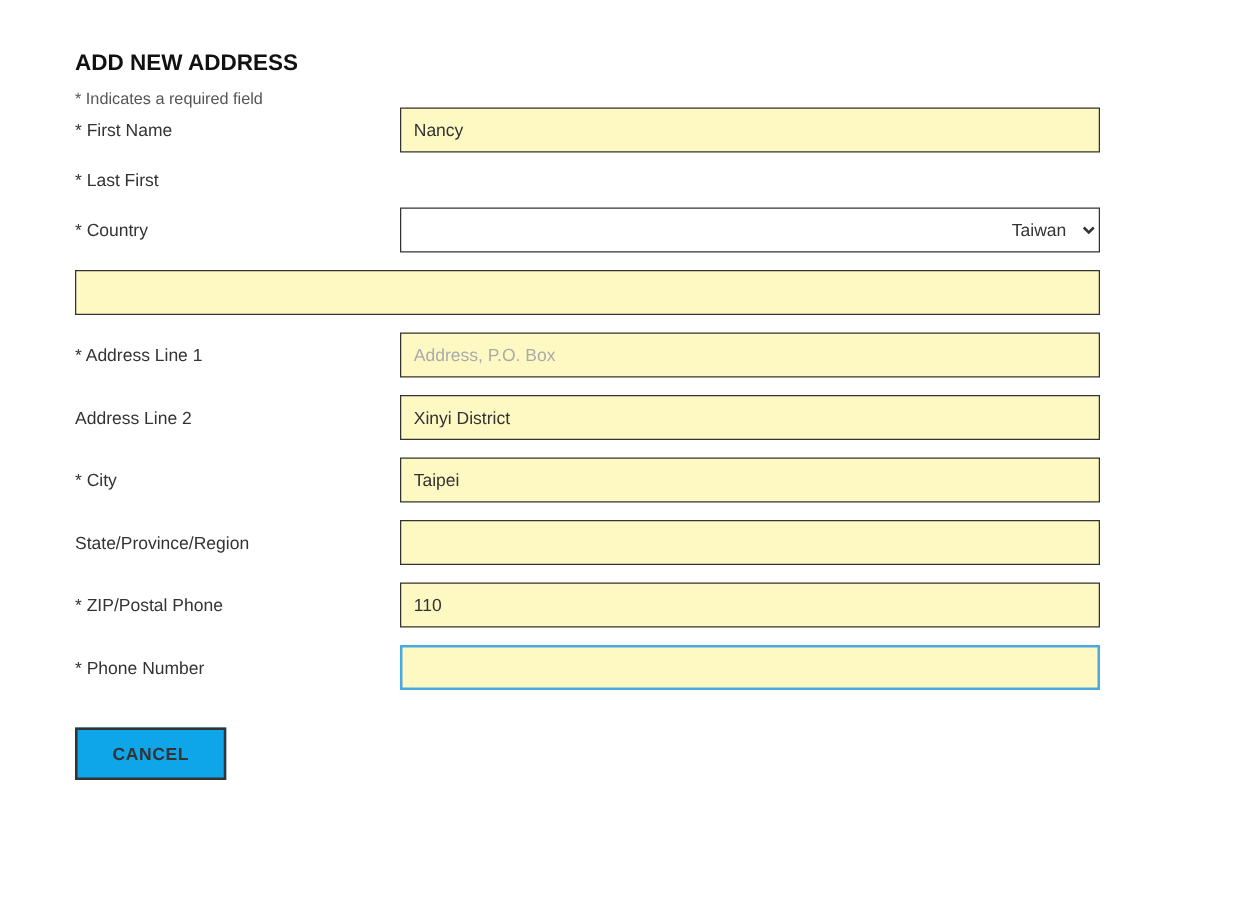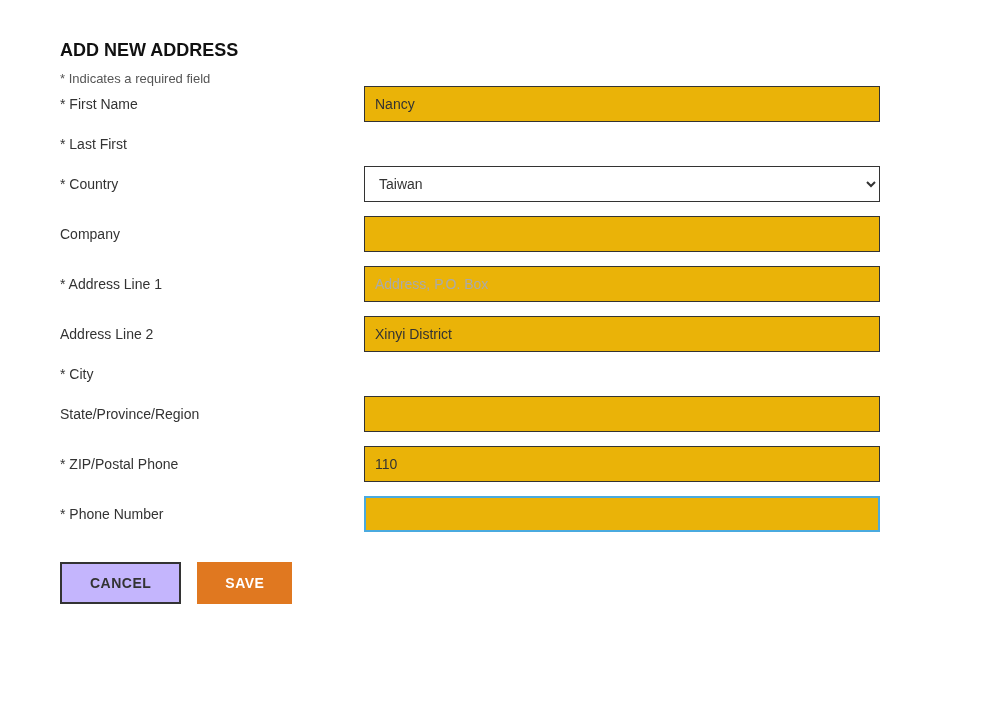--- a/index.html
+++ b/index.html
@@ -35,70 +35,70 @@
 
     .required-note {
       font-size: 13px;
       color: #555555;
     }
 
     .form-row {
       display: flex;
       align-items: center;
       margin-bottom: 14px;
-      gap: 44px;
     }
 
     .form-label {
       width: 260px;
       font-size: 14px;
       color: #333333;
       flex-shrink: 0;
     }
 
     .form-input {
       flex: 1;
       height: 36px;
       border: 1px solid #333333;
       padding: 2px 10px;
       font-size: 14px;
       color: #333333;
       outline: none;
-      background: #eab308;
+      background: #fef9c3;
     }
 
     .form-input::placeholder {
       color: #aaaaaa;
     }
 
     .form-select {
       flex: 1;
       height: 36px;
       border: 1px solid #333333;
       padding: 6px 10px;
       font-size: 14px;
       color: #333333;
       outline: none;
       background: #ffffff;
       appearance: auto;
+      text-align: right;
       -webkit-appearance: auto;
     }
 
     .buttons-row {
       display: flex;
       align-items: center;
       gap: 16px;
       margin-top: 30px;
     }
 
     .btn-cancel {
       height: 42px;
       padding: 0 28px;
       border: 2px solid #333333;
-      background: #c4b5fd;
+      background: #0ea5e9;
       color: #333333;
       font-size: 14px;
       font-weight: 700;
       cursor: pointer;
       letter-spacing: 0.5px;
     }
 
     .btn-save {
       height: 42px;
       padding: 0 28px;
@@ -132,50 +132,49 @@
     <select class="form-select">
       <option selected="">Taiwan</option>
       <option>United States</option>
       <option>Canada</option>
       <option>Japan</option>
       <option>Other</option>
     </select>
   </div>
 
   <div class="form-row">
-    <label class="form-label">Company</label>
     <input class="form-input" type="text" value="" style="">
   </div>
 
   <div class="form-row">
     <label class="form-label">* Address Line 1</label>
     <input class="form-input" type="text" value="" placeholder="Address, P.O. Box" style="">
   </div>
 
   <div class="form-row">
     <label class="form-label">Address Line 2</label>
     <input class="form-input" type="text" value="Xinyi District" style="">
   </div>
 
   <div class="form-row">
     <label class="form-label">* City</label>
+    <input class="form-input" type="text" value="Taipei" style="">
   </div>
 
   <div class="form-row">
     <label class="form-label">State/Province/Region</label>
     <input class="form-input" type="text" value="" style="">
   </div>
 
   <div class="form-row">
     <label class="form-label">* ZIP/Postal Phone</label>
     <input class="form-input" type="text" value="110" style="">
   </div>
 
   <div class="form-row">
     <label class="form-label">* Phone Number</label>
     <input class="form-input" type="text" value="" style="border-color: rgb(74, 170, 223); border-width: 2px;">
   </div>
 
   <div class="buttons-row">
     <button class="btn-cancel">CANCEL</button>
-    <button class="btn-save">SAVE</button>
   </div>
 </div>
 
 </body></html>

